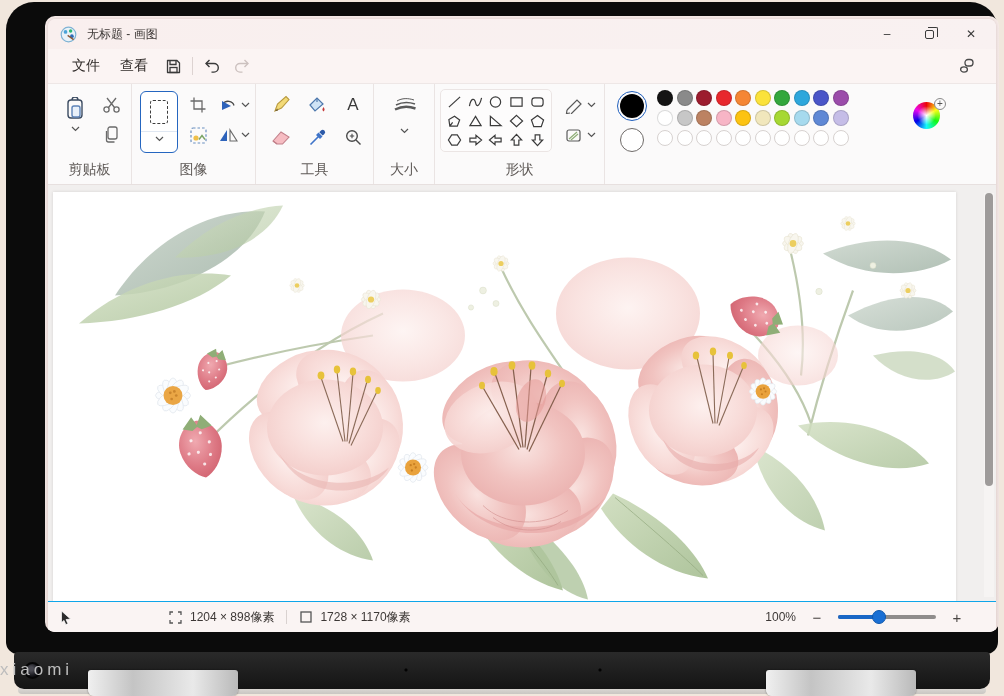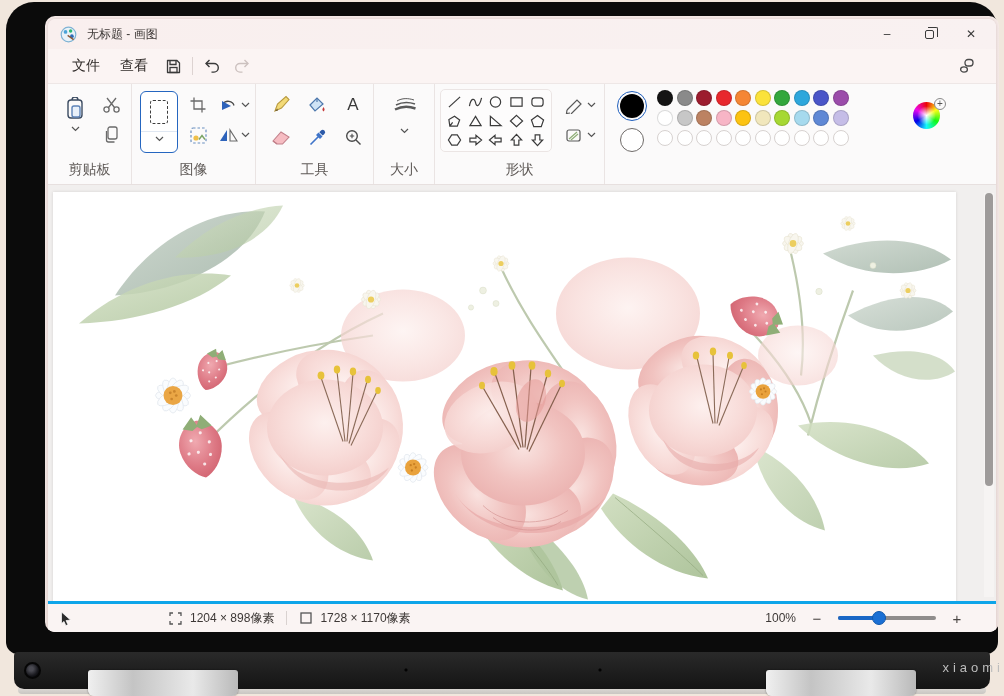--- a/index.html
+++ b/index.html
@@ -15,22 +15,22 @@
     background:linear-gradient(#e3e0dc,#c9c6c2); border-radius:4px; z-index:1; }
   .hinge-strip { position:absolute; left:14px; top:652px; width:976px; height:37px;
     background:linear-gradient(#2a2a2a,#141414); border-radius:4px 4px 10px 10px; z-index:2; }
   .hinge { position:absolute; top:670px; height:26px; width:150px; z-index:3;
     background:linear-gradient(90deg,#f0f0f0,#c4c4c4 30%,#e9e9e9 70%,#b9b9b9);
     border-radius:3px 3px 6px 6px; box-shadow:0 0 2px rgba(0,0,0,.5); }
   .hinge.left { left:88px; } .hinge.right { left:766px; }
   .camera { position:absolute; left:24px; top:662px; width:17px; height:17px; border-radius:50%;
     background:radial-gradient(circle at 40% 38%, #4a4a52 18%, #17171c 60%, #000); z-index:3;
     border:2px solid #060606; }
-  .brand { position:absolute; left:0; top:660px; width:1004px; text-align:right; z-index:3;
-    color:#bdbdbd; font-size:13px; letter-spacing:4px; text-transform:lowercase; }
+  .brand { position:absolute; left:0; top:660px; width:1004px; text-align:left; z-index:3;
+    color:#bdbdbd; font-size:17px; letter-spacing:4px; text-transform:lowercase; }
   .mic-dot { position:absolute; top:668px; width:4px; height:4px; border-radius:50%;
     background:#000; box-shadow:inset 0 0 1px #444; z-index:3; }
   .mic-dot.m1 { left:404px; } .mic-dot.m2 { left:598px; }
 
   
   .paint-window { position:absolute; left:3px; right:3px; top:3px; bottom:0;
     background:#fbf4f3; border-radius:8px 8px 0 0; overflow:hidden;
     display:flex; flex-direction:column; box-shadow:0 0 4px rgba(120,80,80,.25); }
 
   .titlebar { height:30px; display:flex; align-items:center; padding:0 4px 0 12px;
@@ -96,21 +96,21 @@
 
   
   .canvas-area { position:relative; flex:1 1 auto; background:#f1efee; overflow:hidden; }
   .canvas { position:absolute; left:5px; top:7px; width:903px; height:420px; background:#fff;
     box-shadow:0 0 3px rgba(0,0,0,.12); }
   .vscroll { position:absolute; right:2px; top:8px; width:10px; bottom:4px; background:#f6f4f3; }
   .vscroll-thumb { position:absolute; left:1px; top:0; width:8px; height:293px;
     background:#9e9b9a; border-radius:4px; }
 
   
-  .statusbar { height:31px; background:#faf4f3; border-top:3px solid #0ea5e9;
+  .statusbar { height:31px; background:#faf4f3; border-top:1px solid #0ea5e9;
     display:flex; align-items:center; flex:0 0 auto; font-size:12px; color:#3d3836; }
   .sb-group { display:flex; align-items:center; gap:7px; }
   .sb-div { width:1px; height:14px; background:#d9d2d0; margin:0 12px; }
   .sb-right { margin-left:auto; display:flex; align-items:center; gap:14px; padding-right:32px; }
   .zoom-slider { position:relative; width:98px; height:14px; }
   .zoom-track { position:absolute; left:0; top:5px; width:100%; height:4px; border-radius:2px; background:#8f8c8b; }
   .zoom-fill { position:absolute; left:0; top:5px; height:4px; border-radius:2px; background:#1a67c6; }
   .zoom-thumb { position:absolute; top:0; width:14px; height:14px; border-radius:50%;
     background:#1a6fd4; border:1px solid #1159ab; }
   .zoom-sign { font-size:15px; color:#4a4543; width:14px; text-align:center; }

